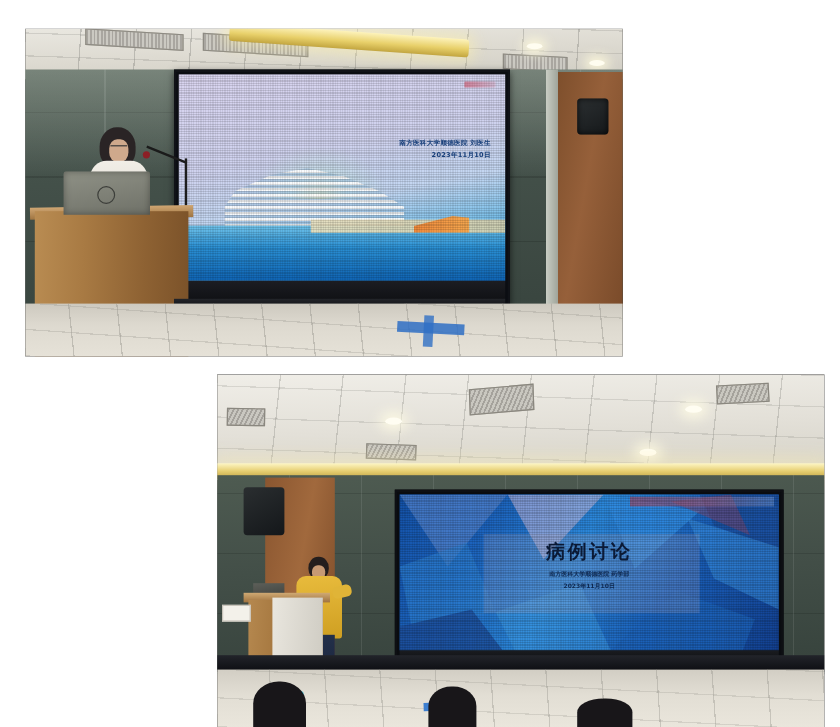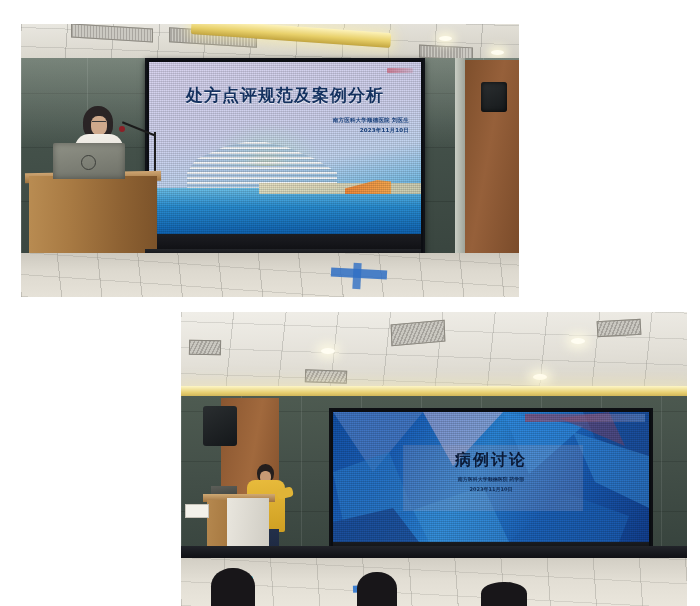--- a/index.html
+++ b/index.html
@@ -228,21 +228,20 @@
 
   <div class="p1-screen-frame">
     <div class="p1-screen">
       <div class="p1-rays"></div>
       <div class="p1-bldg"></div>
       <div class="p1-water"></div>
       <div class="p1-shore"></div>
       <div class="p1-orange"></div>
       <div class="p1-screen-mesh"></div>
       <div class="p1-logo"></div>
-      <div class="slide-title">处方点评规范及案例分析</div>
       <div class="slide-sub">
         <div>南方医科大学顺德医院   刘医生</div>
         <div>2023年11月10日</div>
       </div>
     </div>
     <div class="p1-screen-base"></div>
   </div>
 
   <div class="p1-person-head"></div>
   <div class="p1-person-face"></div>

